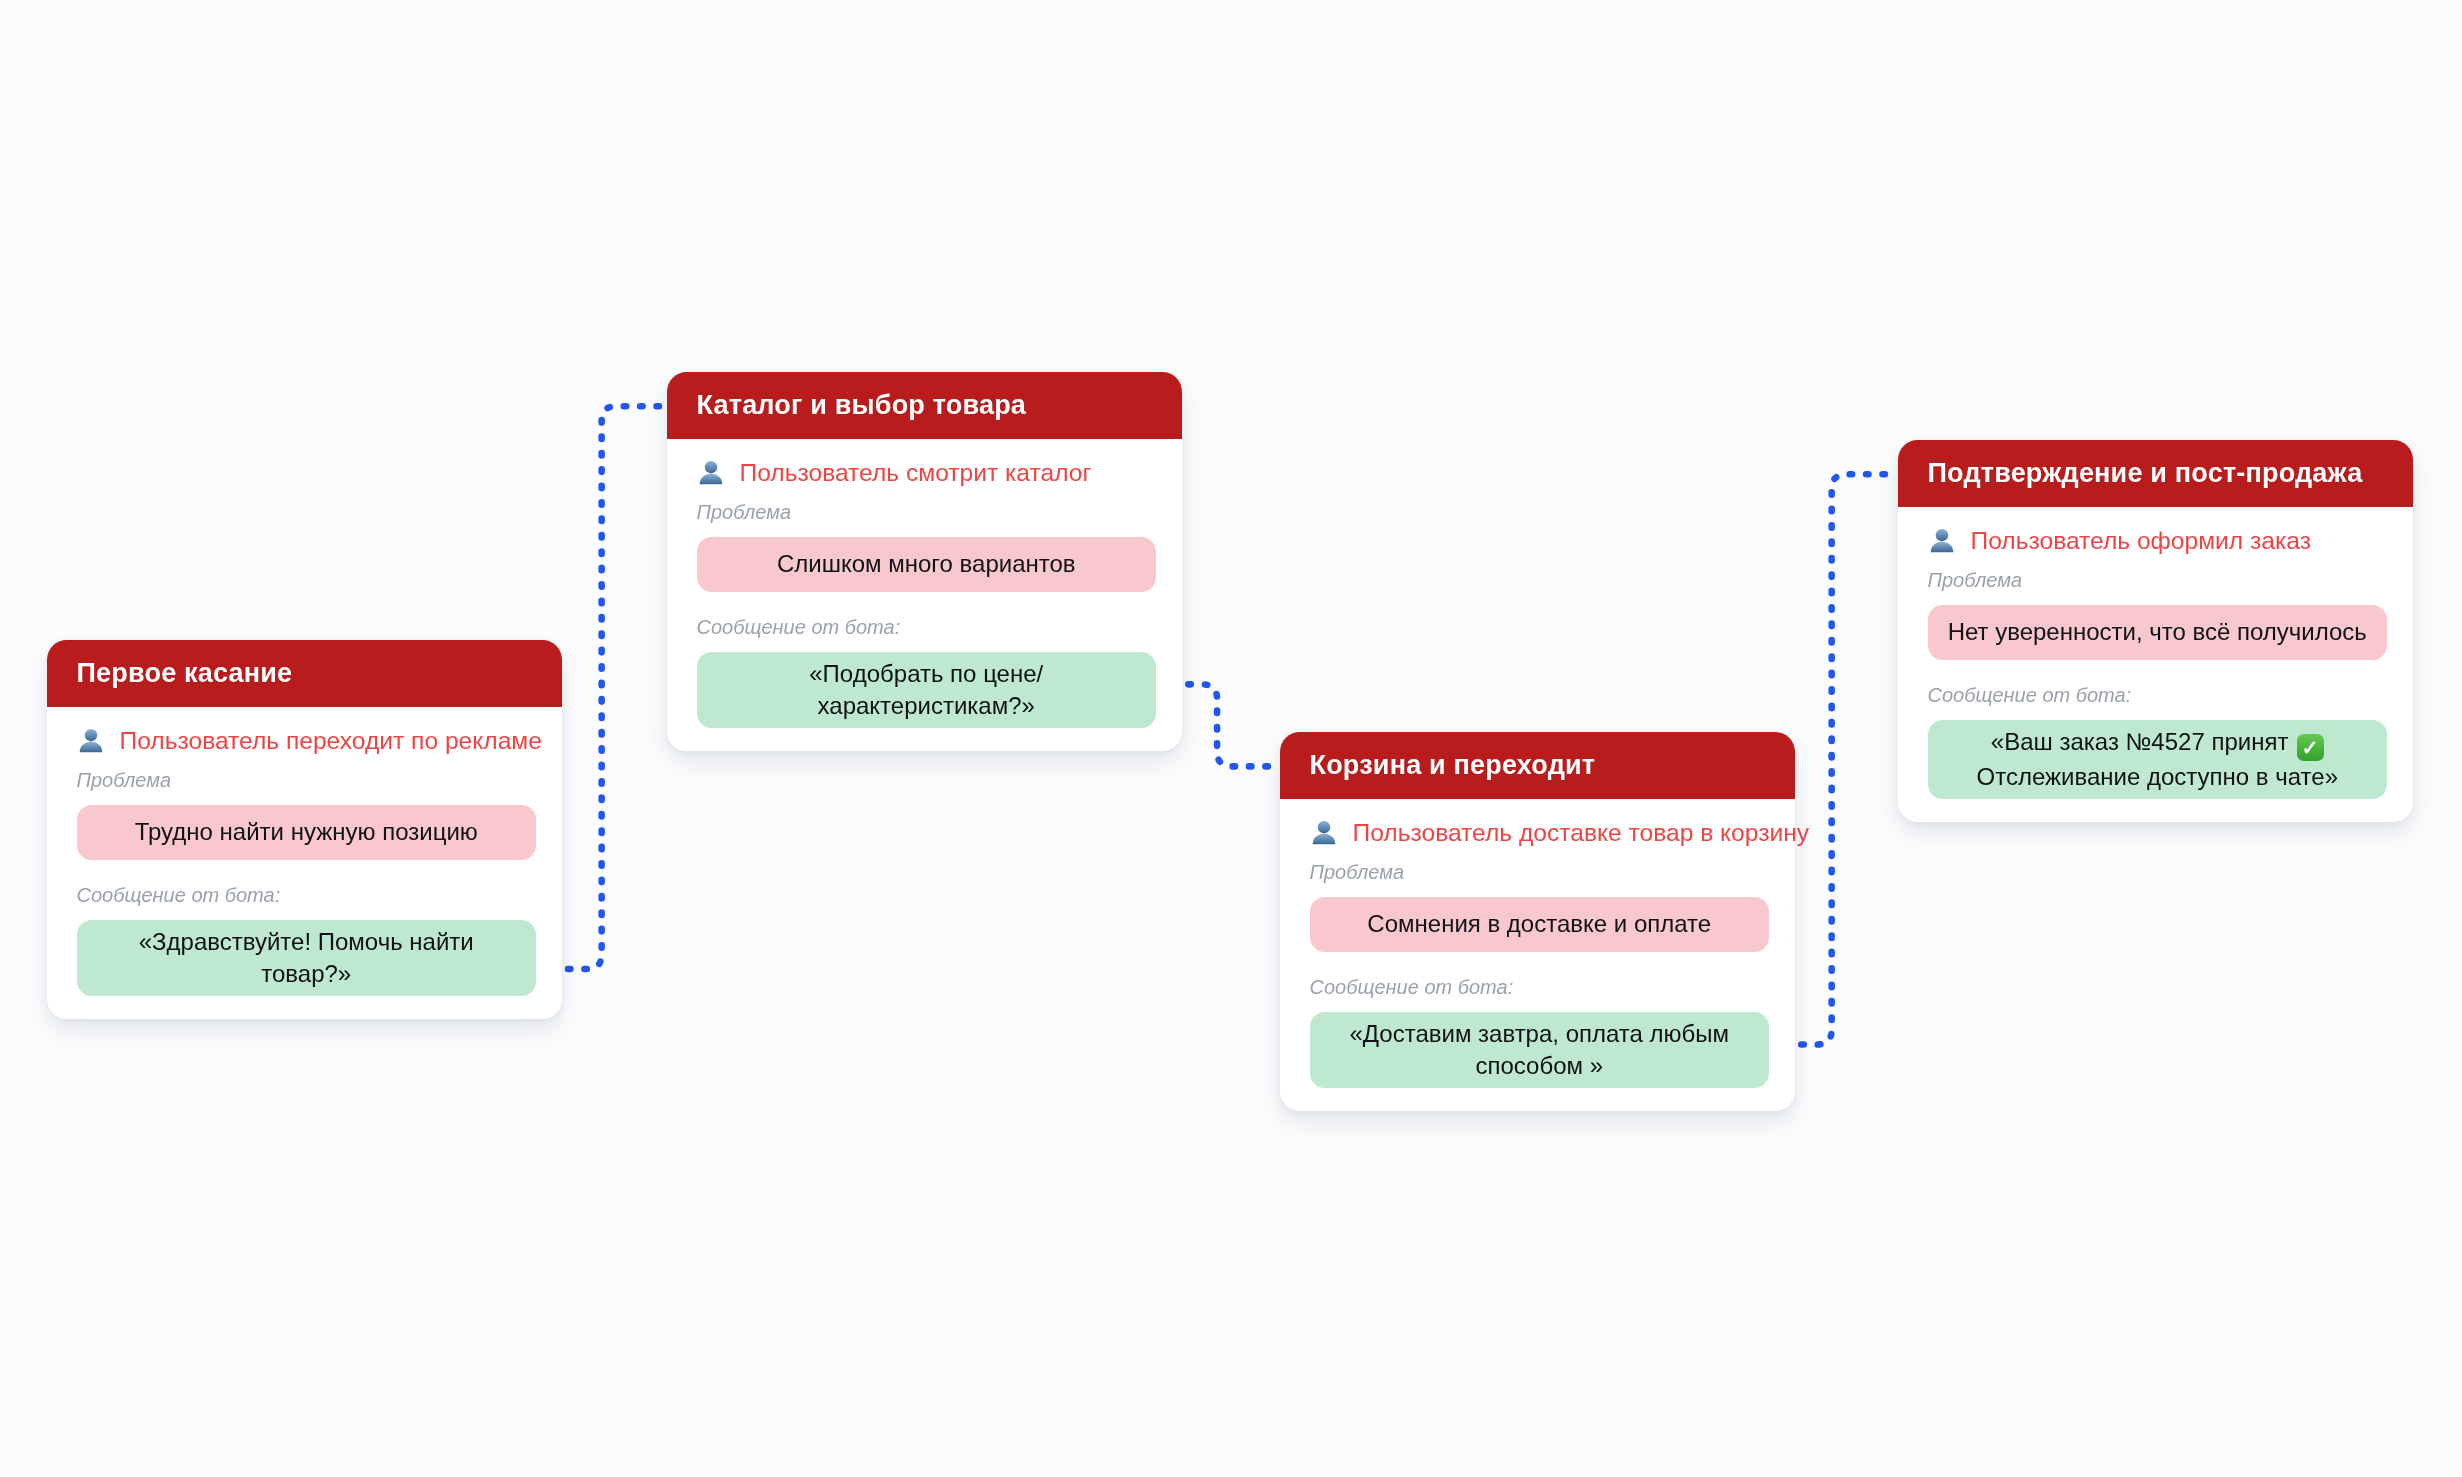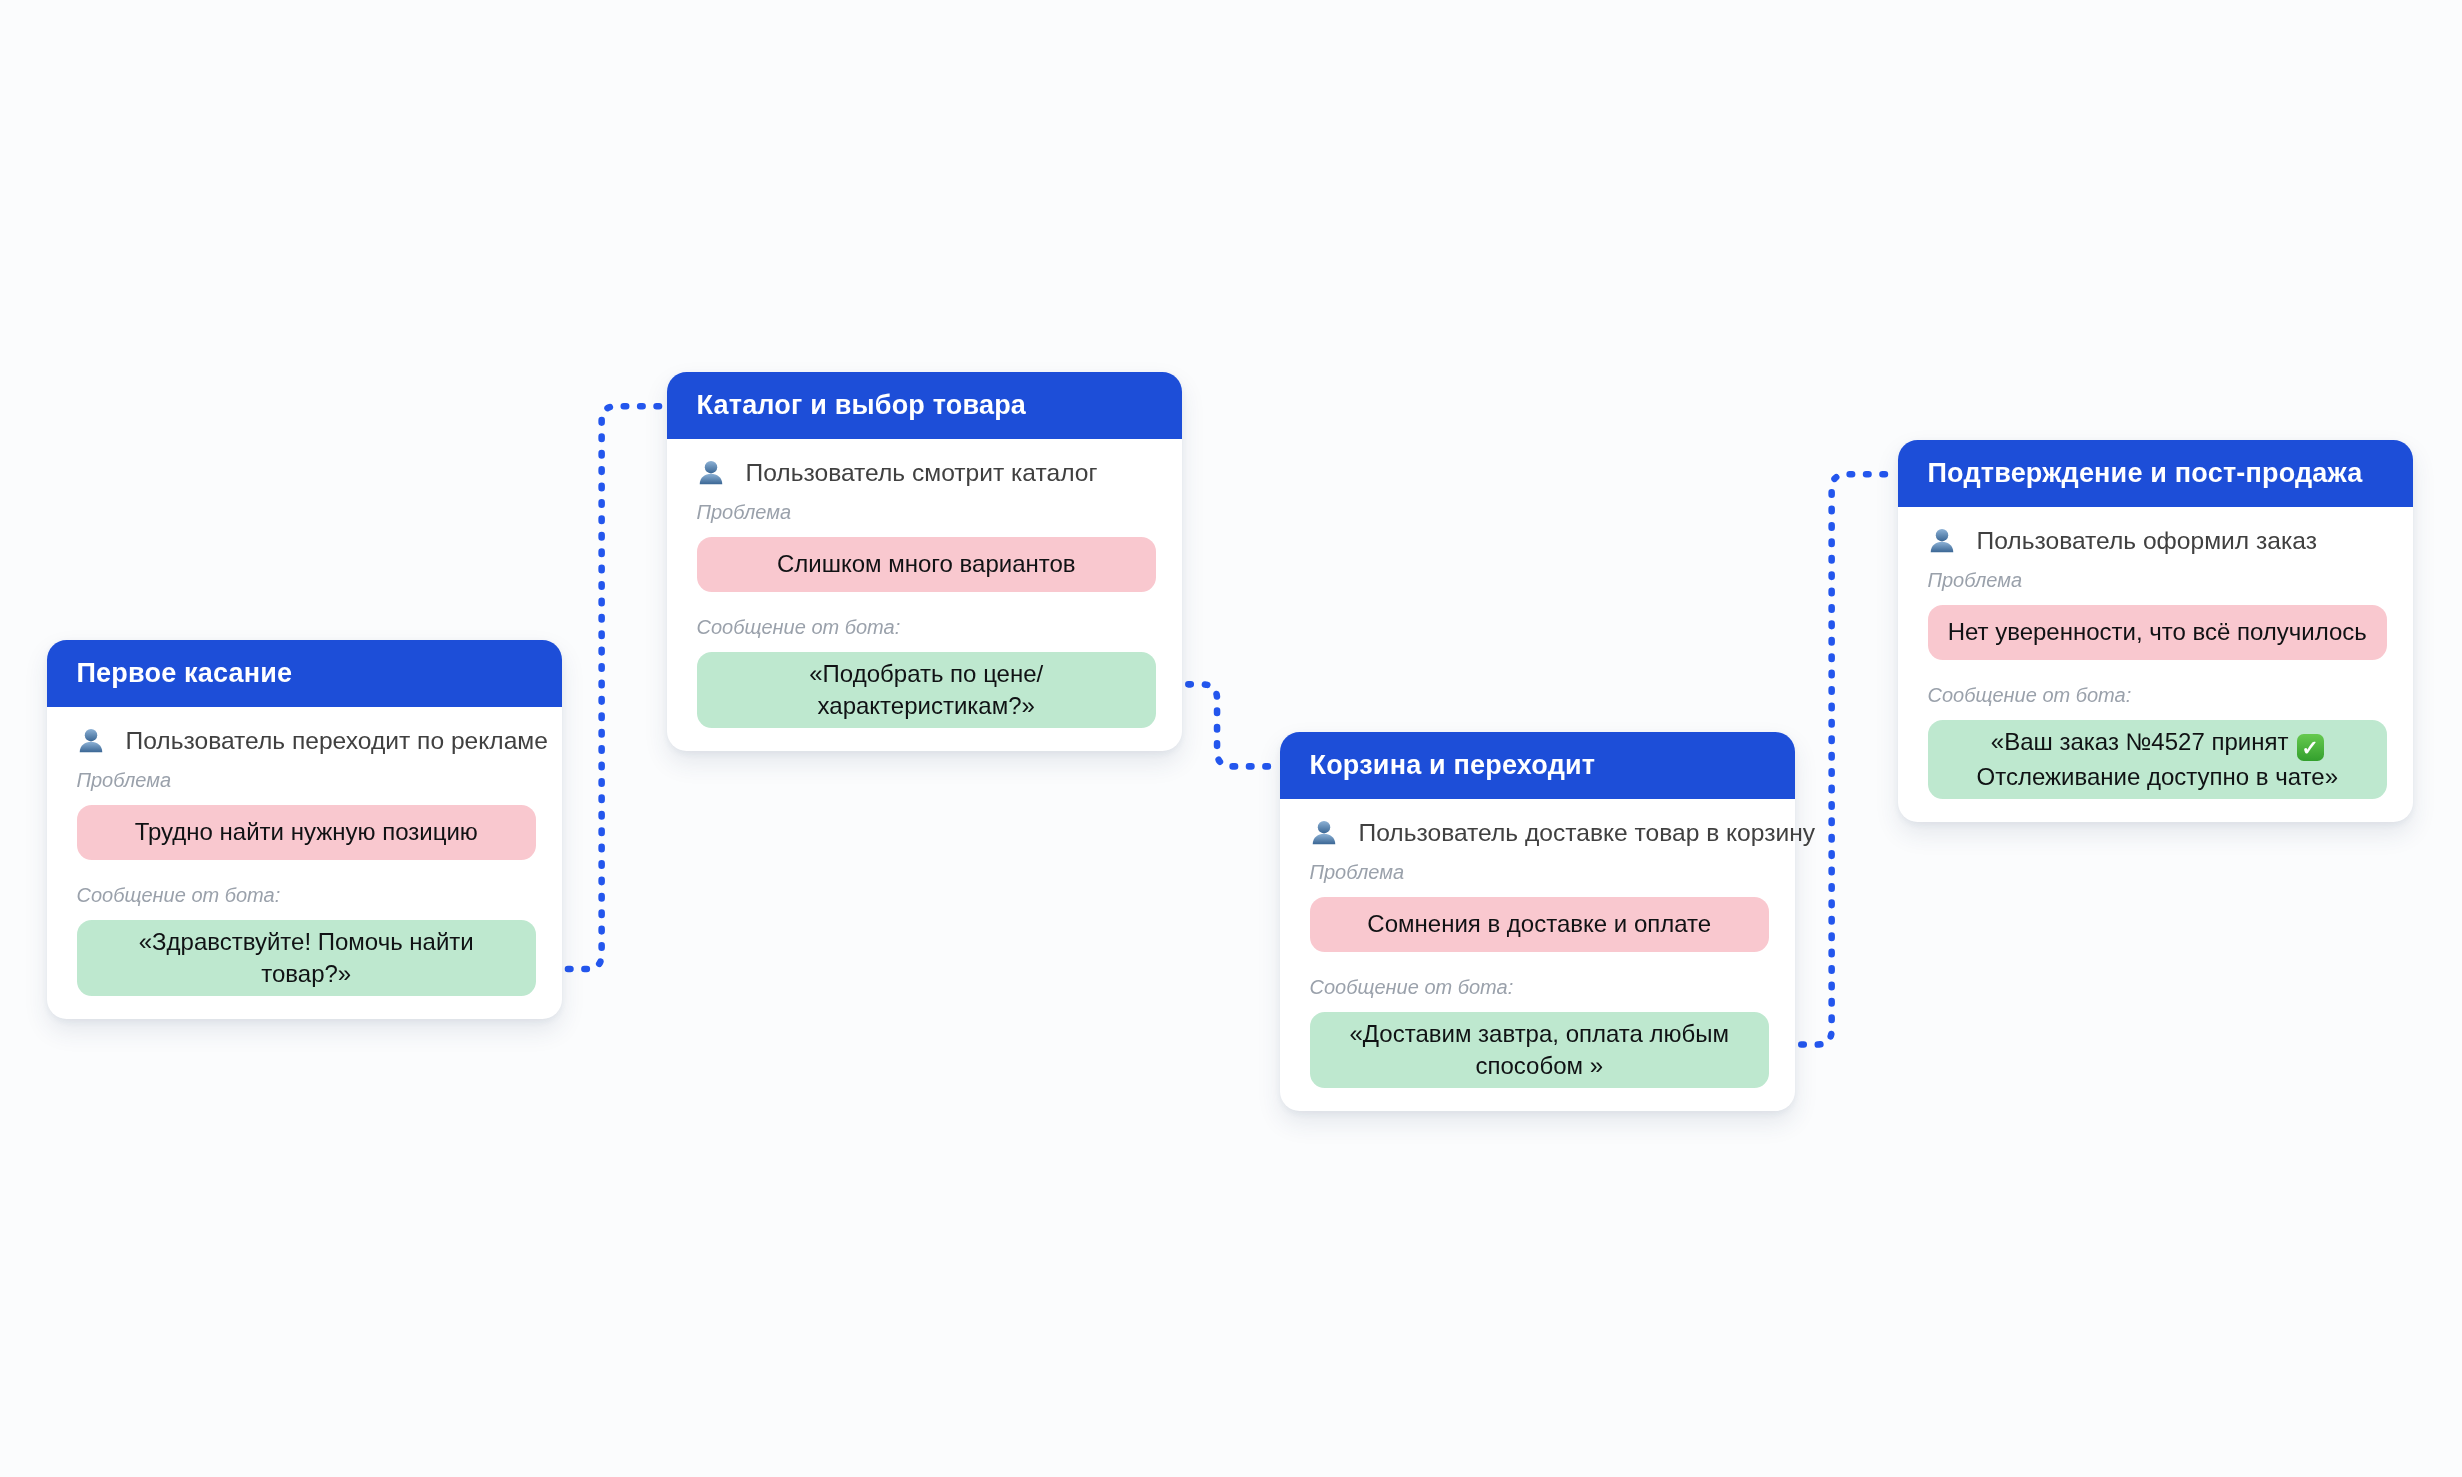--- a/index.html
+++ b/index.html
@@ -29,41 +29,41 @@
     border-radius: 19.7px;
     box-shadow: 0 11.5px 24.6px rgba(40, 60, 100, 0.10), 0 2.5px 6.6px rgba(40, 60, 100, 0.06);
   }
   .card-1 { left: 47px;   top: 640px; }
   .card-2 { left: 667px;  top: 372px; }
   .card-3 { left: 1280px; top: 732px; }
   .card-4 { left: 1898px; top: 440px; }
 
   .card-header {
     height: 67px;
-    background: #1d4ed8;
+    background: #b91c1c;
     border-radius: 19.7px 19.7px 0 0;
     display: flex;
     align-items: center;
     padding: 0 29.5px;
   }
   .card-title {
     color: #ffffff;
     font-size: 27px;
     font-weight: 700;
     letter-spacing: 0.2px;
     white-space: nowrap;
   }
   .card-body { padding: 19.7px 26px 23px 29.5px; }
 
   .user-row {
     display: flex;
     align-items: center;
-    gap: 21px;
+    gap: 15px;
     font-size: 24.6px;
-    color: #404040;
+    color: #ef4444;
     margin-bottom: 14.8px;
     white-space: nowrap;
   }
   .user-icon { display: inline-flex; flex: 0 0 auto; }
   .user-icon svg { width: 28px; height: 28px; }
 
   .section-label {
     font-size: 20px;
     font-style: italic;
     color: #9aa1ab;

